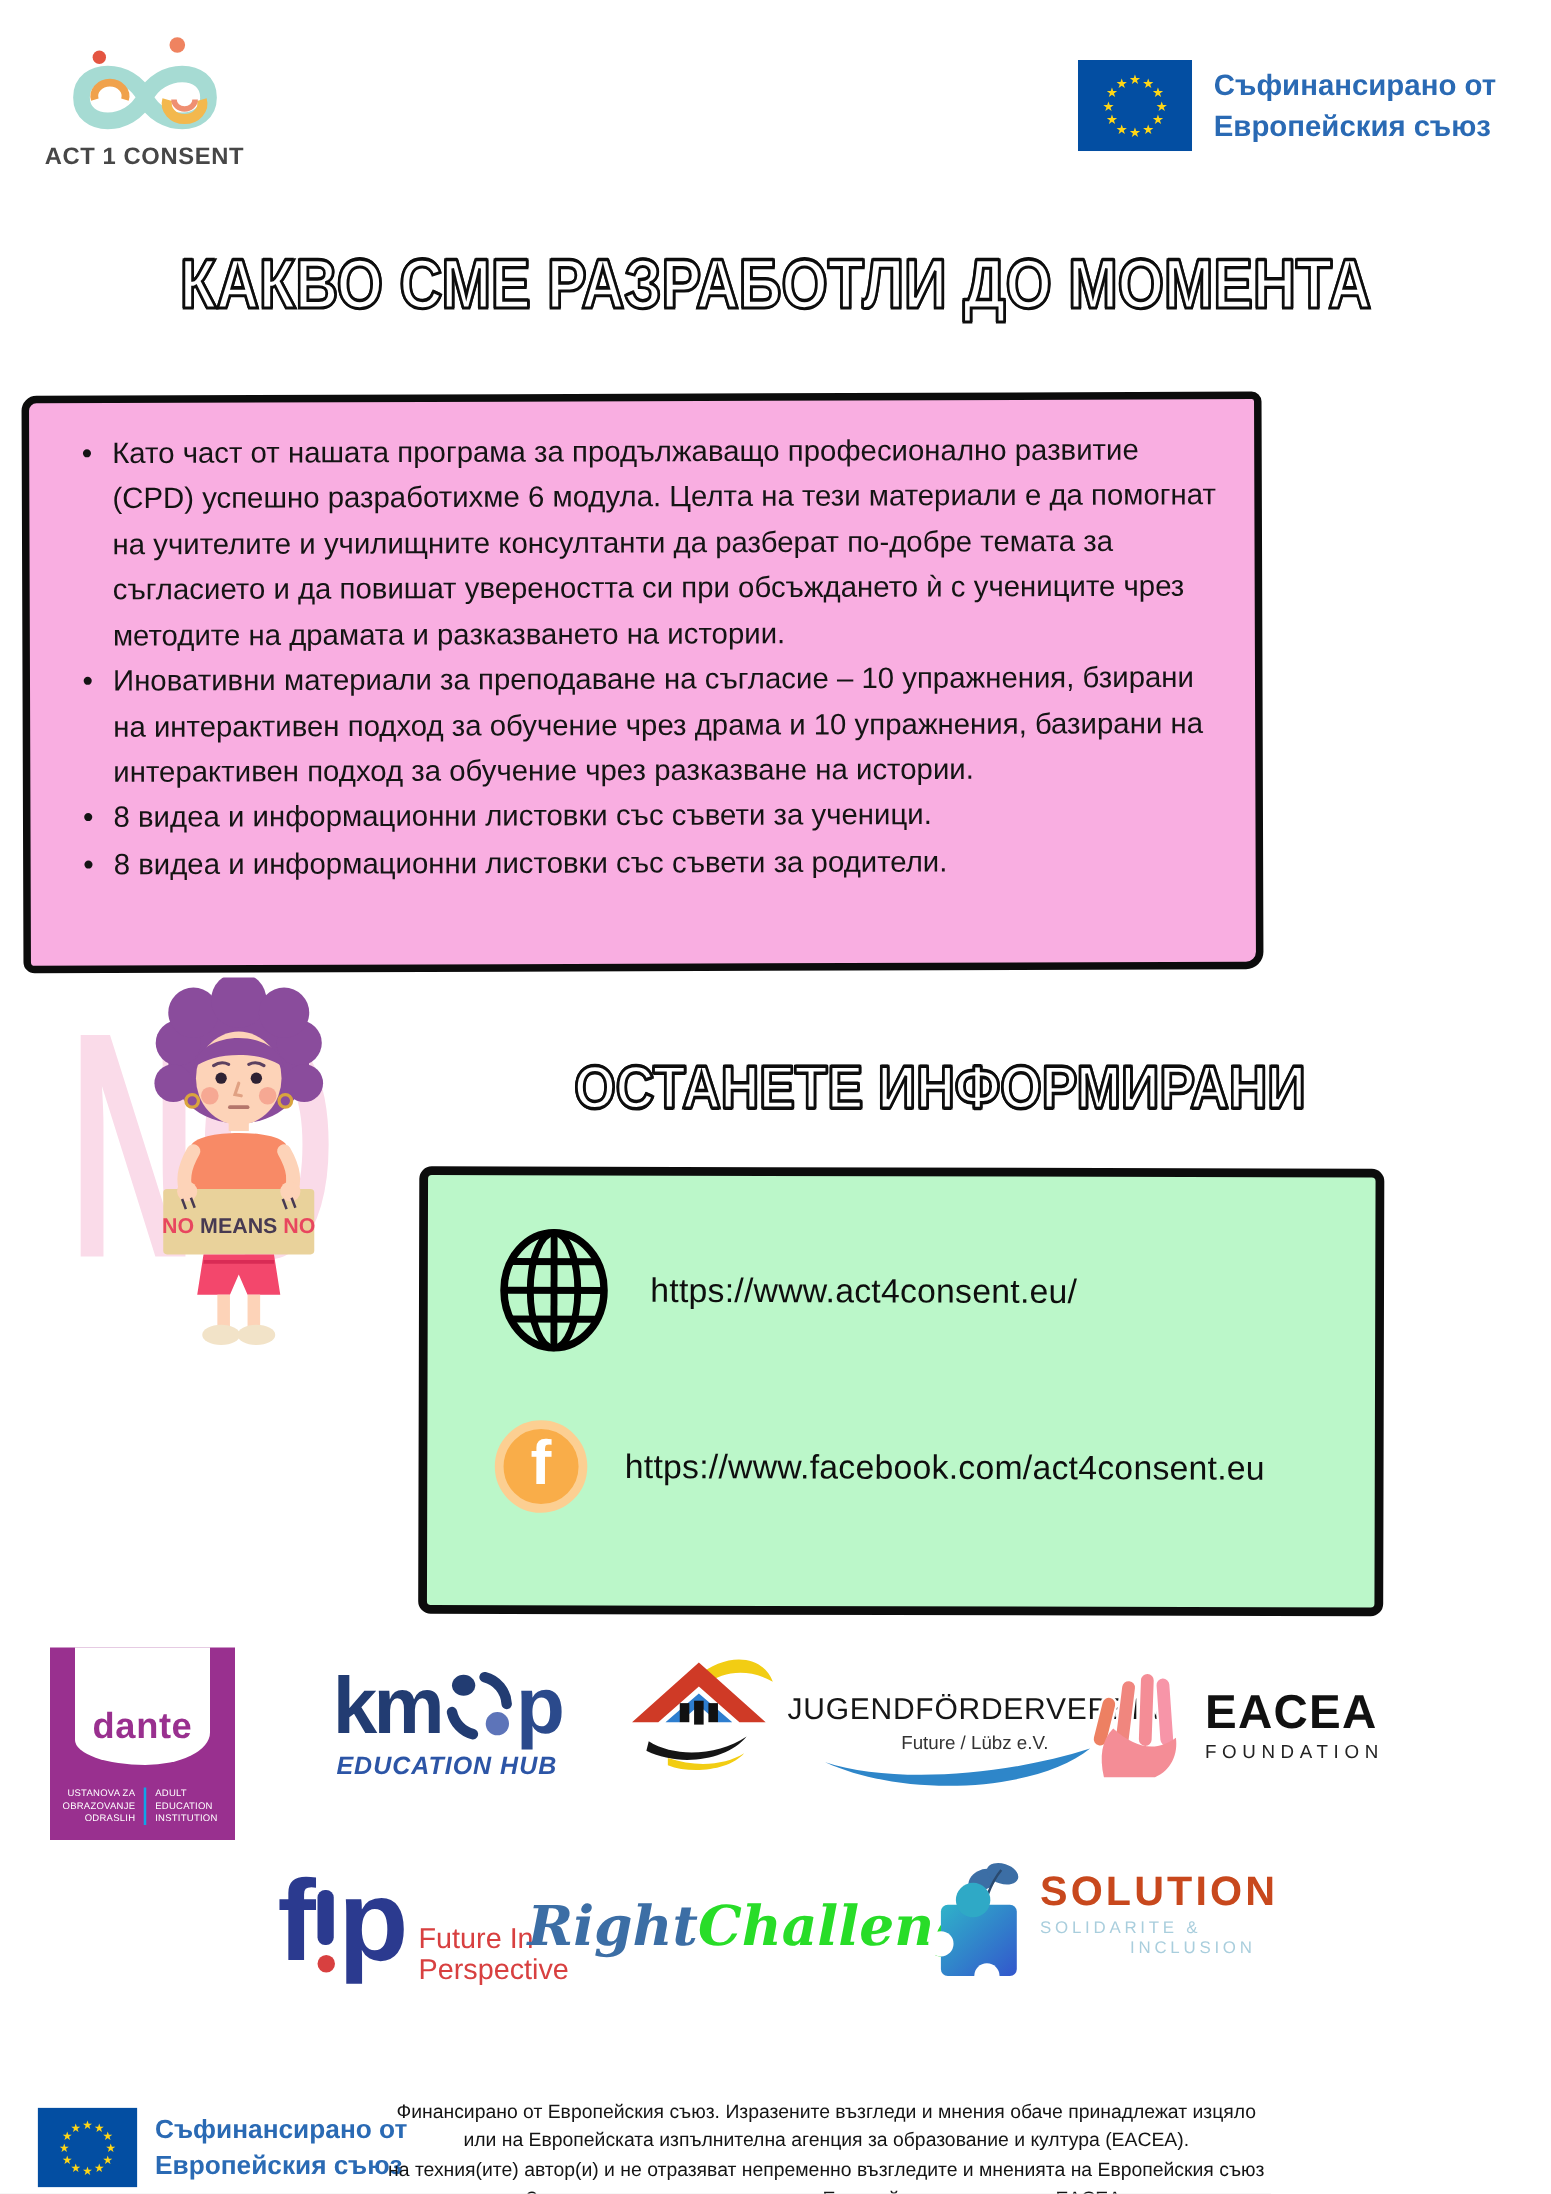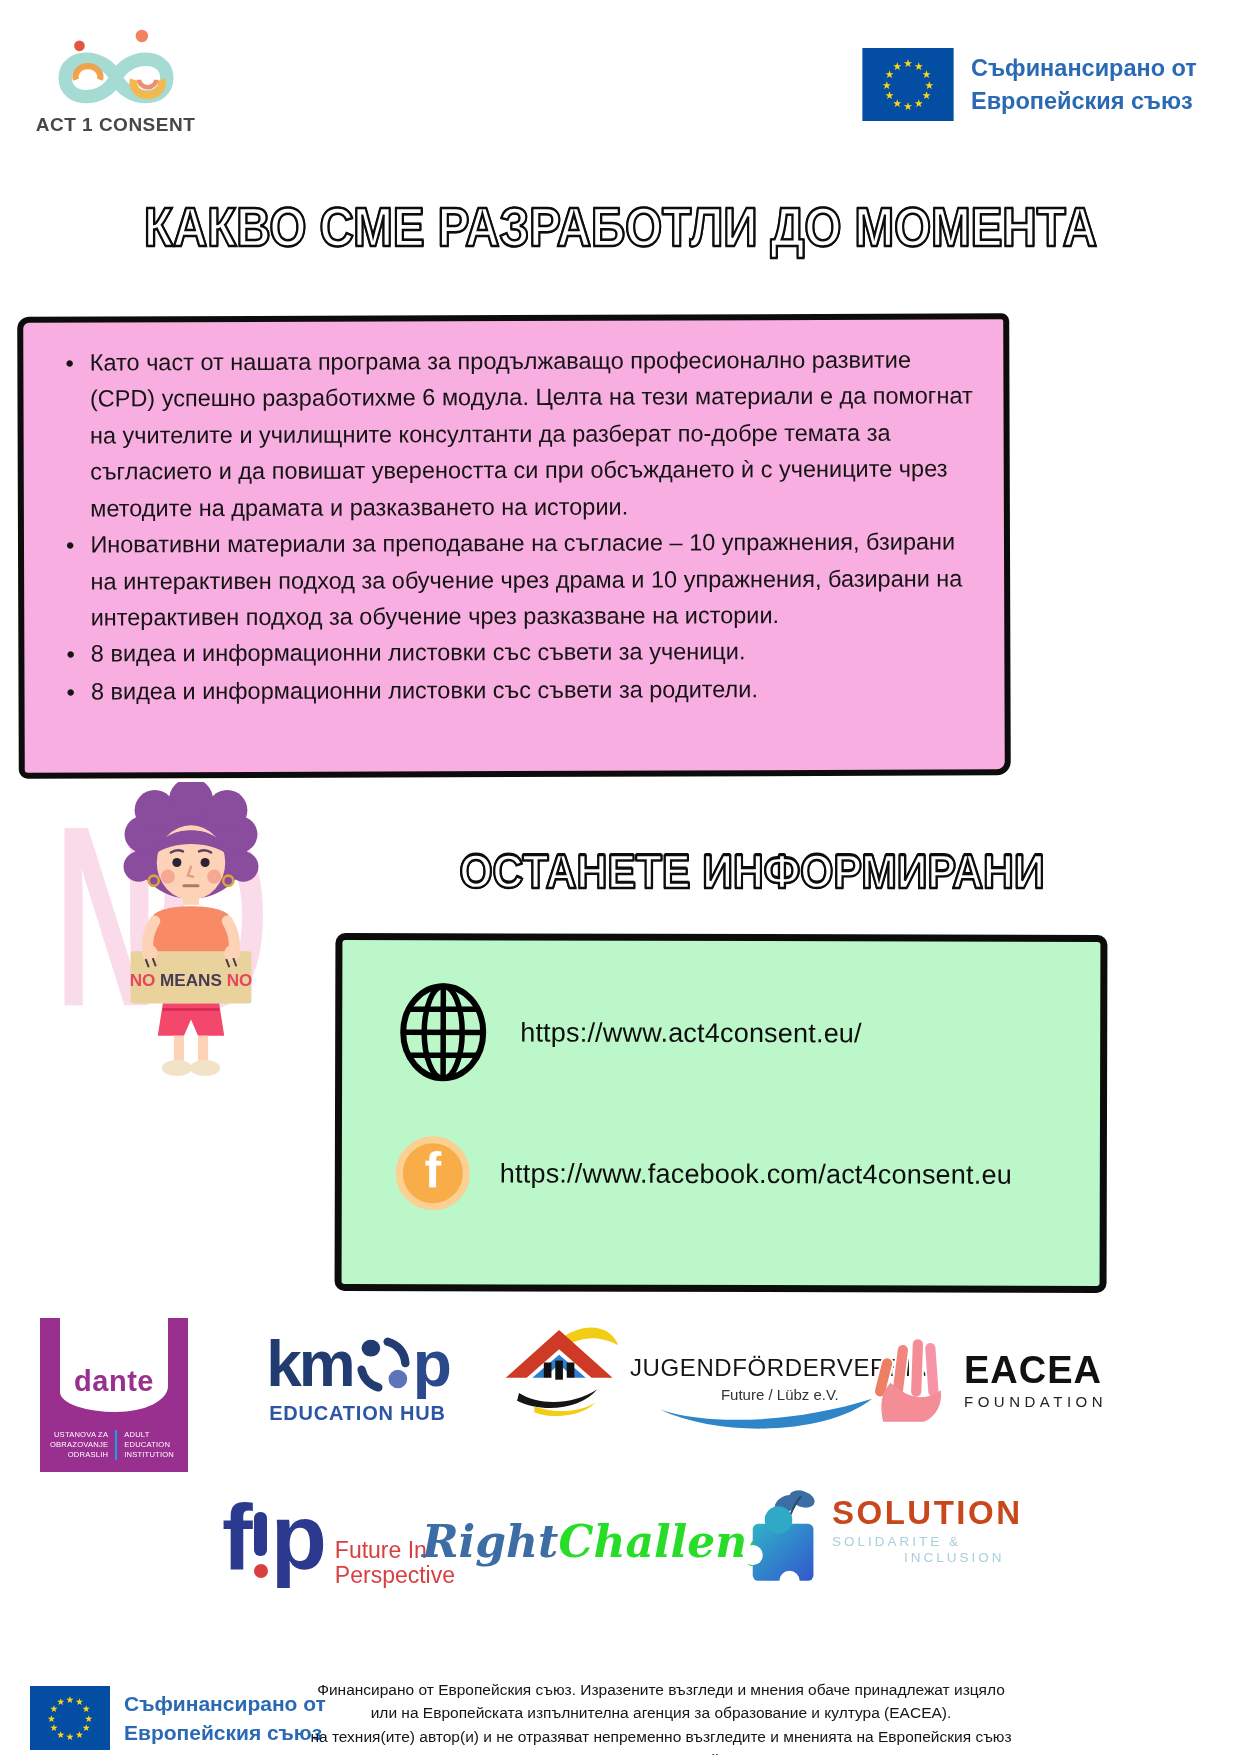--- a/index.html
+++ b/index.html
@@ -69,21 +69,21 @@
   .dante-name { position: absolute; left: 0; right: 0; bottom: 14px; text-align: center;
     color: #99308f; font-size: 29px; font-weight: 600; letter-spacing: .5px; }
   .dante-rows { position: absolute; left: 10px; right: 6px; bottom: 12px; display: flex; gap: 7px; color: #fff; }
   .dante-col { font-size: 7.6px; line-height: 1.3; letter-spacing: .2px; white-space: nowrap; }
   .dante-col.left { text-align: right; padding-right: 7px; border-right: 2px solid #0ea5e9; }
   
   .kmop-box { left: 250px; top: 1336px; width: 215px; text-align: center; }
   .kmop-word { display: flex; align-items: center; justify-content: center; }
   .kmop-km, .kmop-p { font-size: 64px; font-weight: 800; color: #223c72; letter-spacing: -3px; line-height: .9; }
   .kmop-p { color: #2b4a8c; }
-  .kmop-sub { font-size: 20px; font-weight: 800; color: #2c55a6; letter-spacing: .8px; margin-top: 8px; }
+  .kmop-sub { font-size: 20px; font-weight: 800; color: #2c55a6; letter-spacing: .8px; margin-top: 8px; font-style: italic; }
   
   .jugend-box { left: 498px; top: 1316px; display: flex; align-items: flex-start; gap: 6px; }
   .jugend-text { margin-top: 38px; }
   .jugend-title { font-size: 24px; color: #161616; letter-spacing: .6px; }
   .jugend-sub { font-size: 15px; color: #333; text-align: center; margin-top: 4px; }
   .jugend-swoosh { margin-top: -6px; margin-left: 20px; display: block; }
   
   .acta-box { left: 872px; top: 1328px; display: flex; align-items: center; gap: 14px; }
   .acta-title { font-size: 38px; font-weight: 800; color: #111; letter-spacing: 1px; line-height: 1; }
   .acta-sub { font-size: 15px; color: #222; letter-spacing: 4.5px; margin-top: 4px; }

